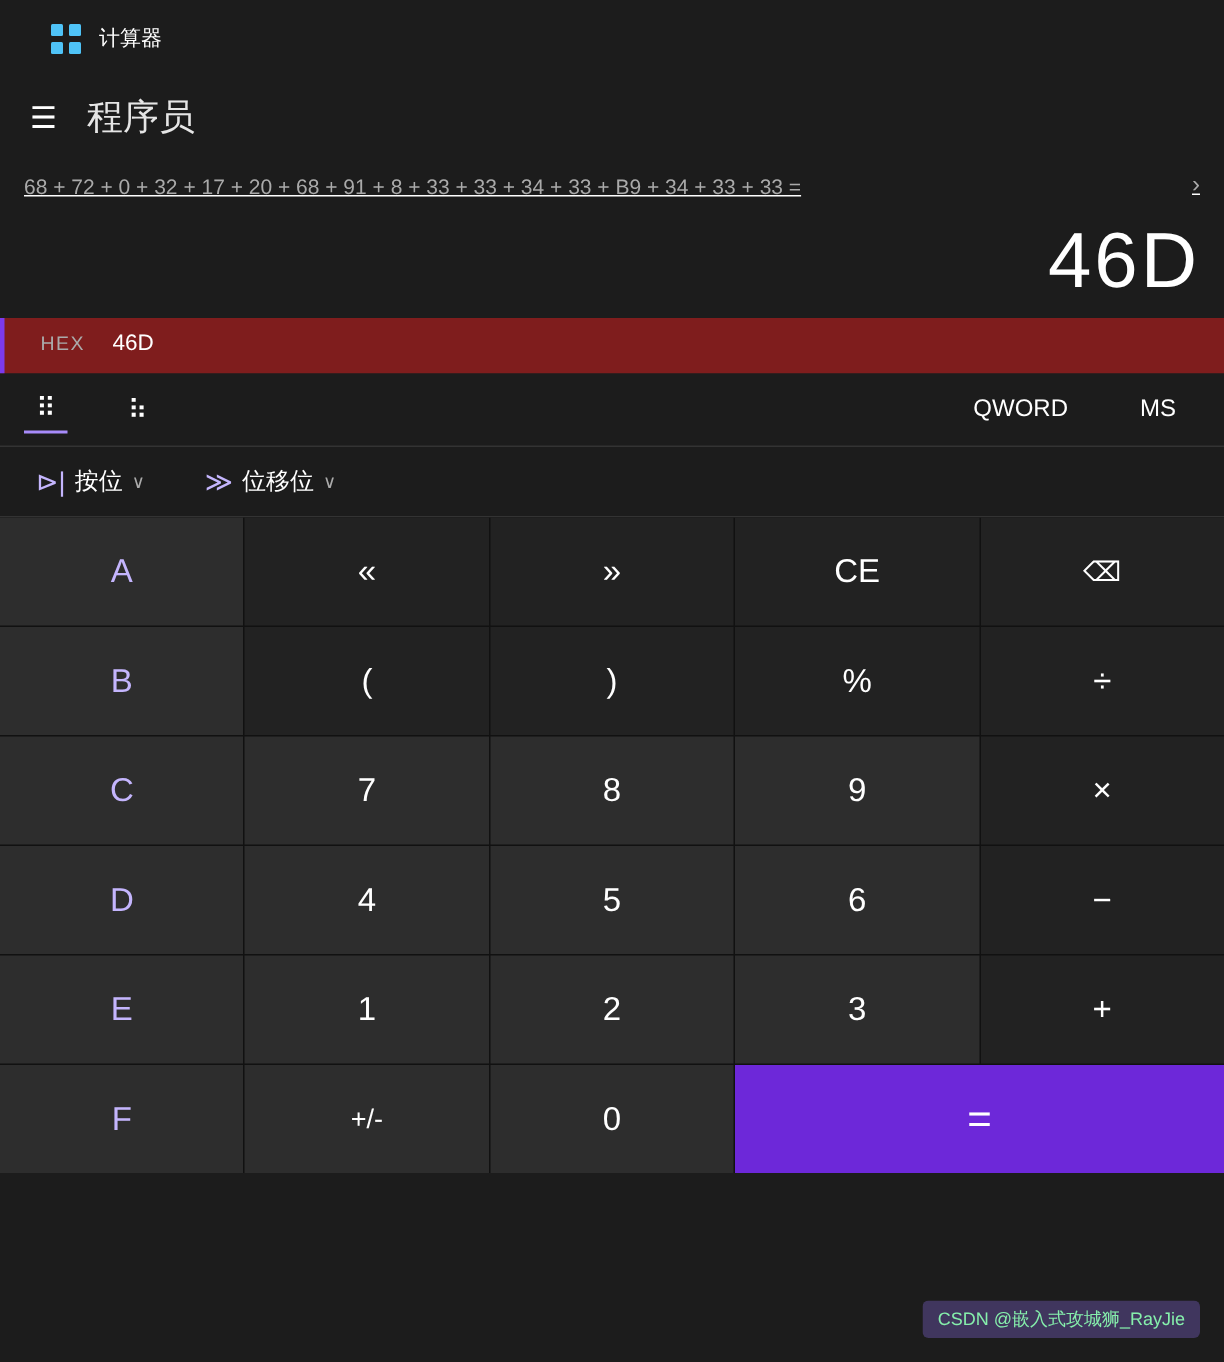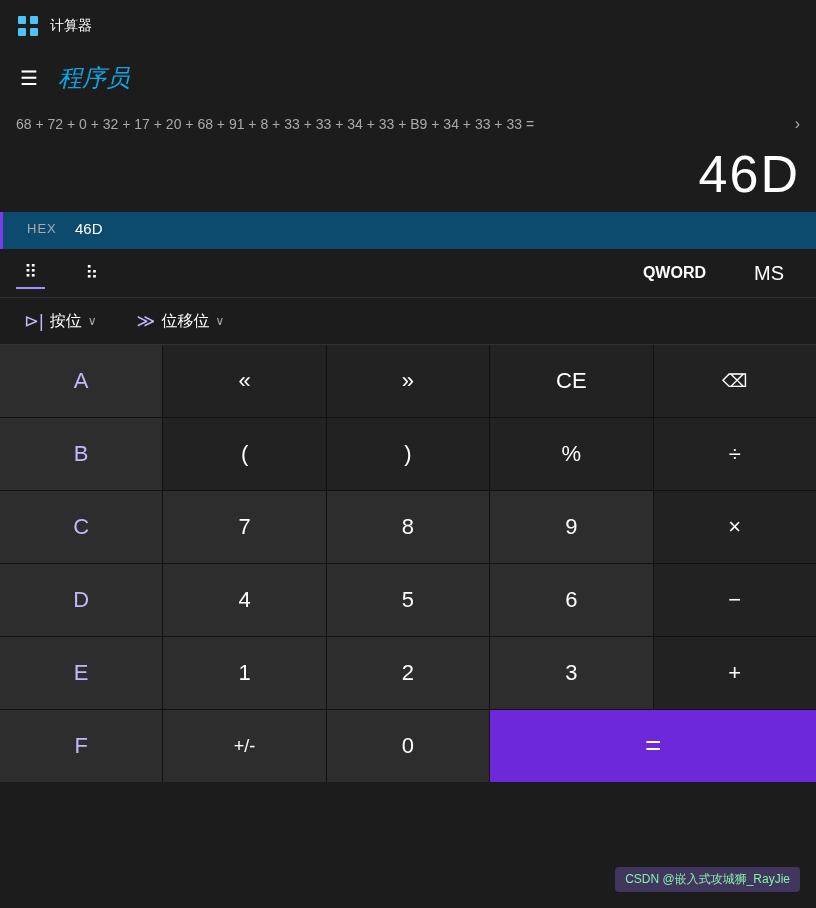--- a/index.html
+++ b/index.html
@@ -12,20 +12,21 @@
       overflow: hidden;
     }
 
     
     .title-bar {
       display: flex;
       align-items: center;
       padding: 26px 16px;
       background: #1c1c1c;
       height: 48px;
+      margin-left: 16px;
     }
     .title-bar-icon {
       width: 24px;
       height: 24px;
       margin-right: 10px;
     }
     .title-bar-text {
       font-size: 14px;
       color: #fff;
     }
@@ -40,32 +41,32 @@
     }
     .hamburger {
       font-size: 20px;
       margin-right: 20px;
       cursor: pointer;
       color: #fff;
     }
     .header-title {
       font-size: 24px;
       font-weight: 400;
-      color: #0ea5e9;
-      font-style: italic;
+      color: #e5e5e5;
     }
 
     
     .expression-area {
       padding: 4px 16px 0 16px;
       background: #1c1c1c;
       min-height: 36px;
       display: flex;
       align-items: center;
       justify-content: space-between;
+      text-decoration: underline;
     }
     .expression-text {
       font-size: 14px;
       color: #aaa;
       flex: 1;
       overflow: hidden;
       white-space: nowrap;
     }
     .expression-arrow {
       color: #aaa;
@@ -83,21 +84,21 @@
     }
     .result-value {
       font-size: 52px;
       font-weight: 300;
       color: #fff;
       letter-spacing: 2px;
     }
 
     
     .conversion-panel {
-      background: #0c4a6e;
+      background: #7f1d1d;
       padding: 8px 24px;
       border-left: 3px solid #7c3aed;
     }
     .conversion-row {
       display: flex;
       align-items: center;
       margin-bottom: 4px;
       font-size: 15px;
     }
     .conv-label {
@@ -136,27 +137,26 @@
     }
 
     .btn-qword {
       background: transparent;
       border: none;
       color: #fff;
       font-size: 16px;
       cursor: pointer;
       padding: 4px 8px;
       margin-left: auto;
-      font-weight: bold;
     }
     .btn-ms {
       background: transparent;
       border: none;
       color: #fff;
-      font-size: 20px;
+      font-size: 16px;
       cursor: pointer;
       padding: 4px 8px;
       margin-right: 8px;
     }
 
     
     .bit-ops-row {
       display: flex;
       align-items: center;
       padding: 8px 16px;

